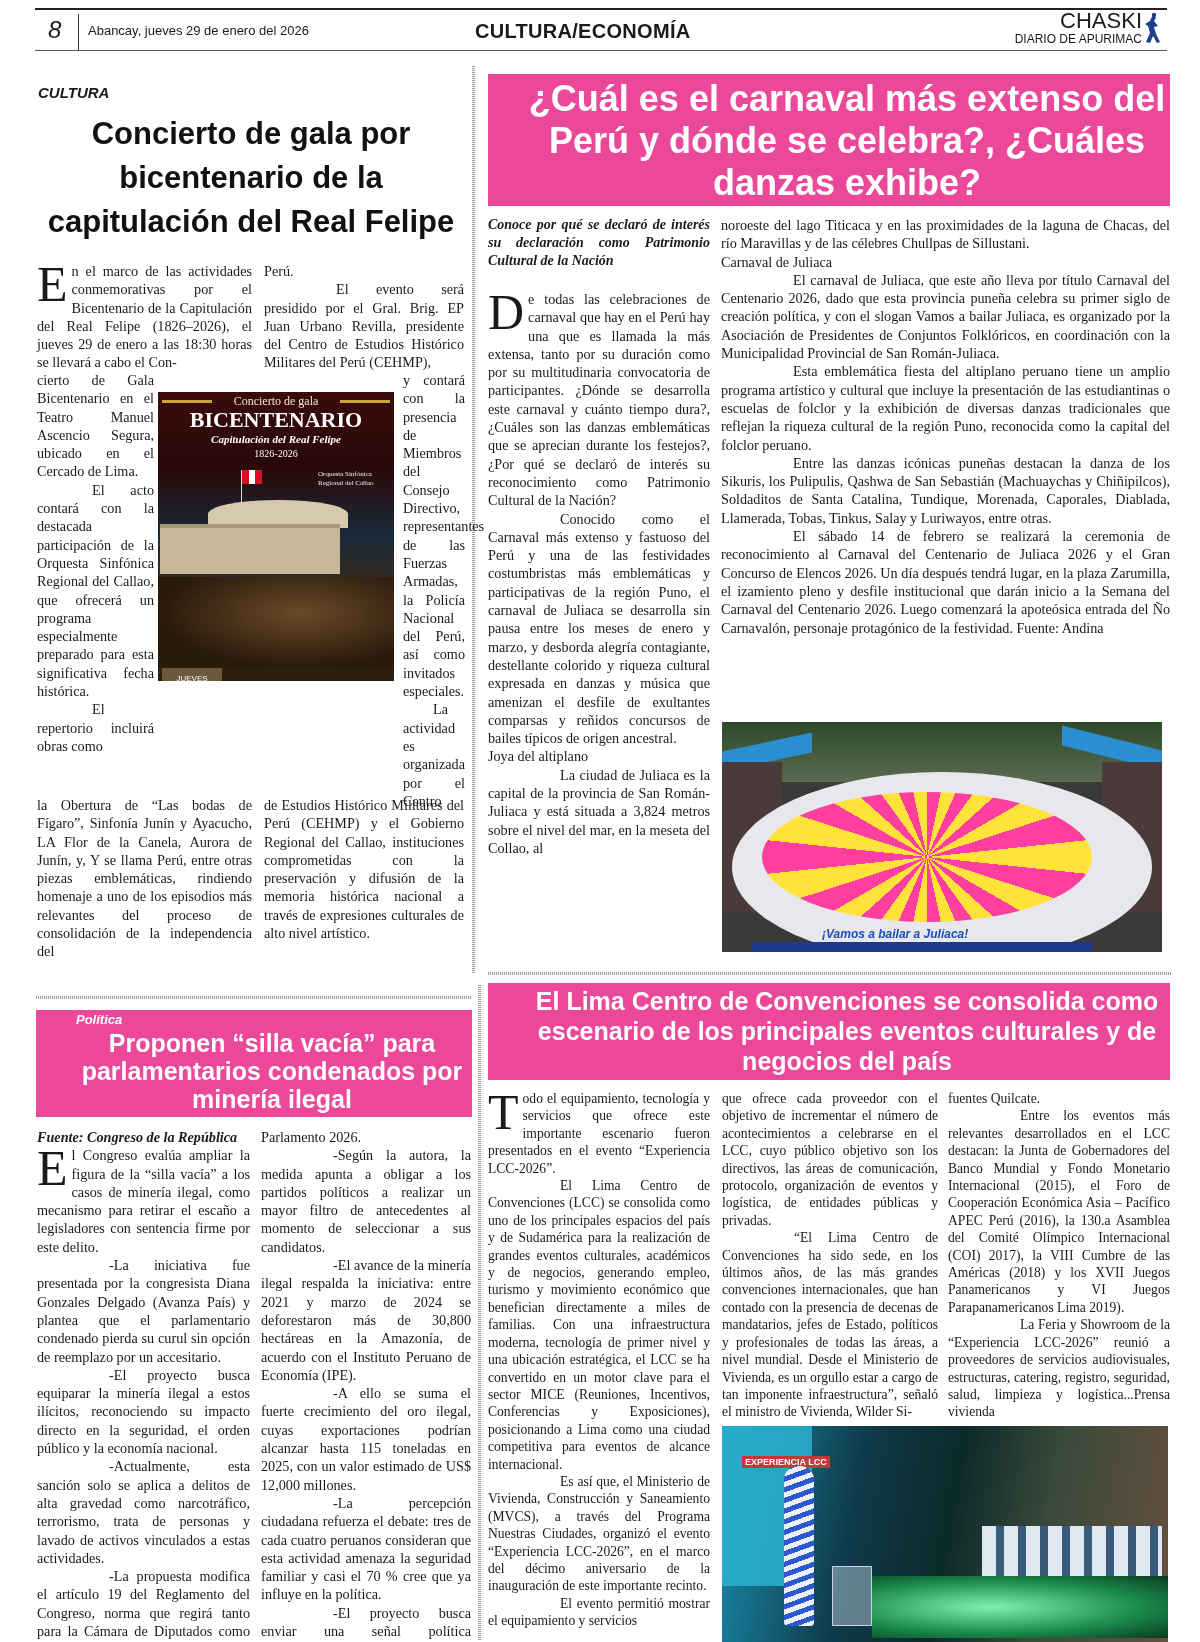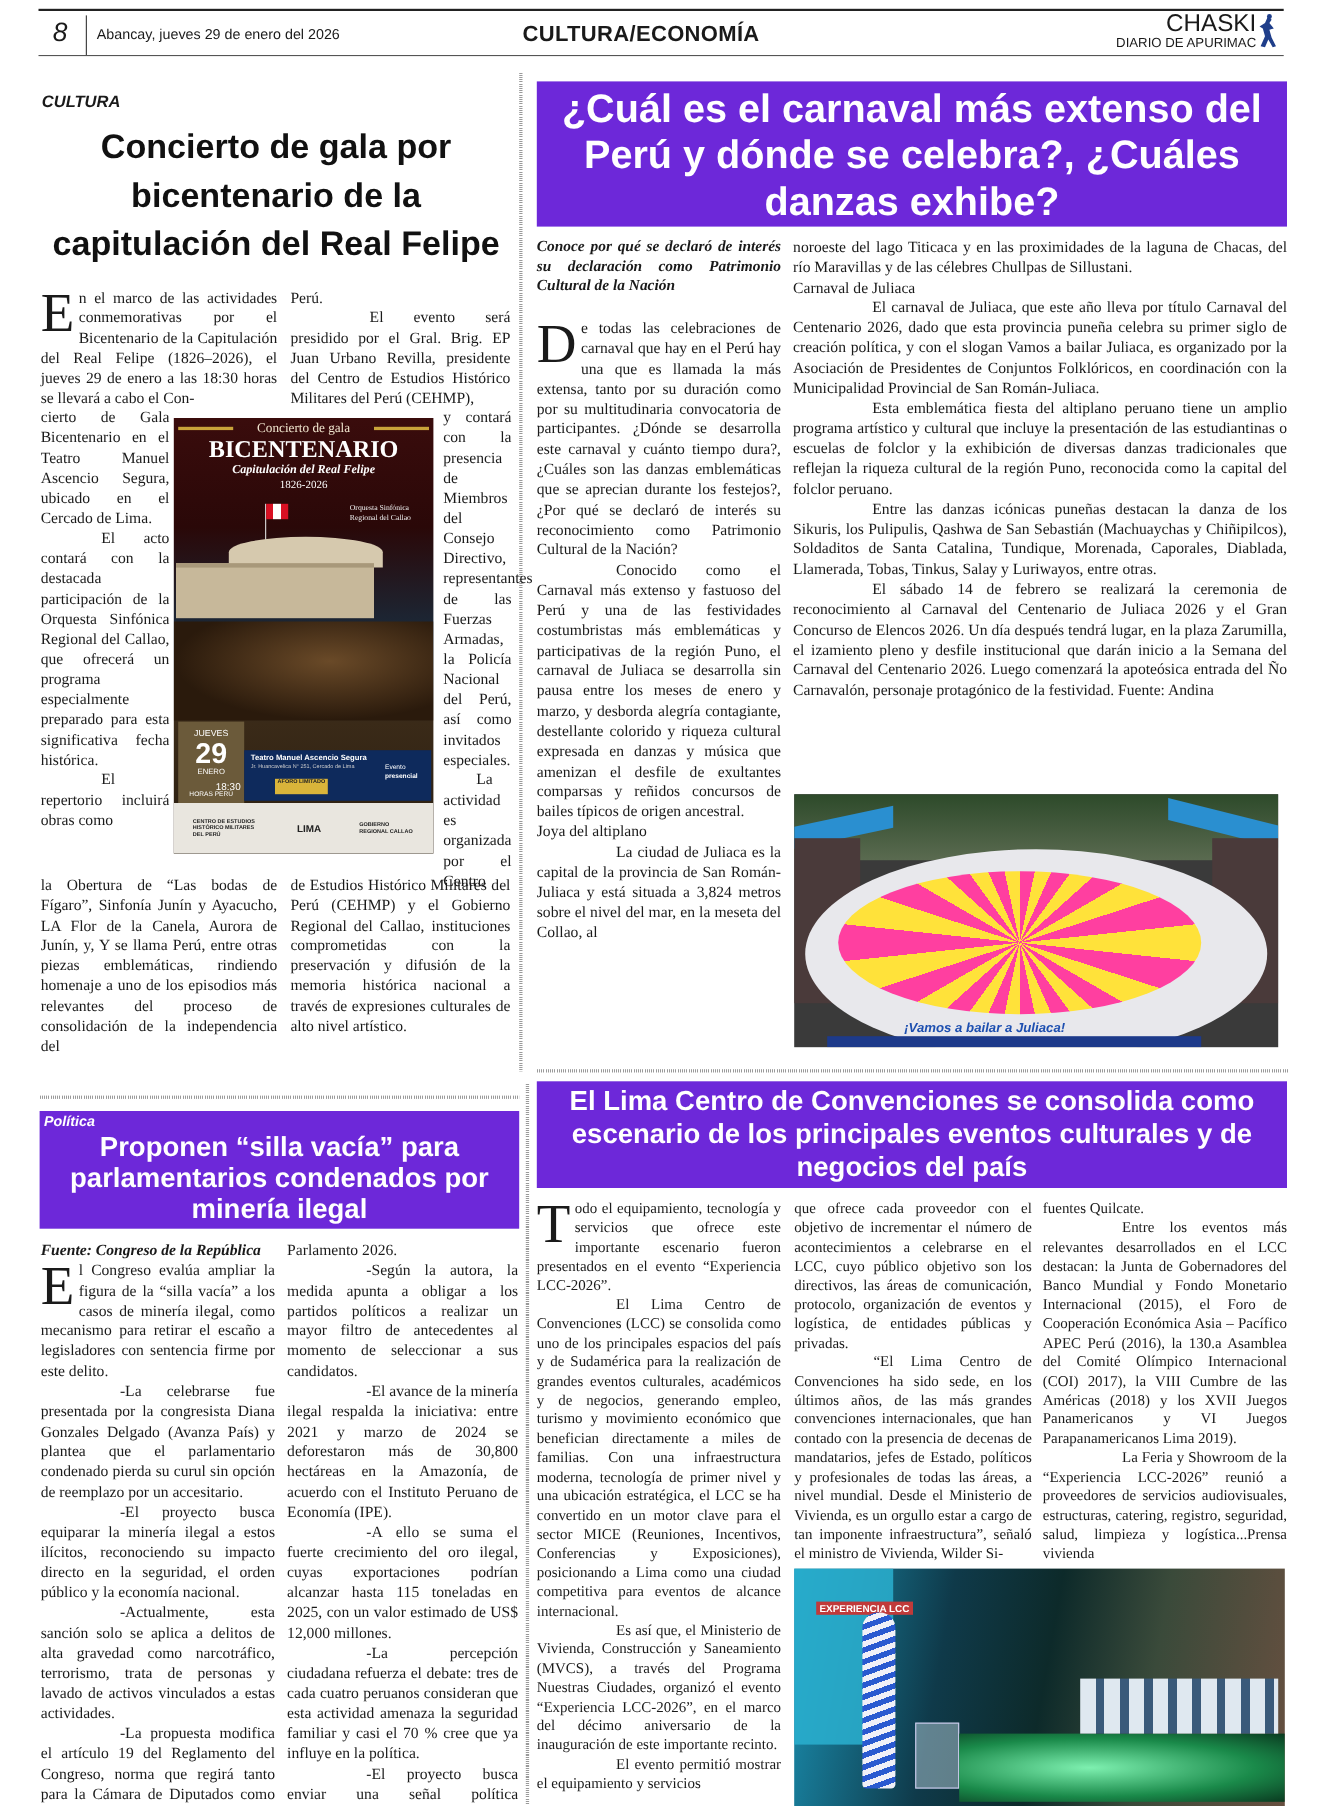--- a/index.html
+++ b/index.html
@@ -24,21 +24,21 @@
   
   .vdash { width: 3px; background: repeating-linear-gradient(to bottom, #9a9a9a 0 1px, transparent 1px 2px); }
   .hdash { height: 3px; background: repeating-linear-gradient(to right, #9a9a9a 0 1px, transparent 1px 2px); }
 
   
   .txt { font-family: "Liberation Serif", "DejaVu Serif", serif; font-size: 14.2px; line-height: 18.3px; text-align: justify; hyphens: auto; }
   .txt p { text-indent: 0; }
   .txt p.ind { text-indent: 72px; }
   .drop { float: left; font-size: 50px; line-height: 40px; margin: 2px 4px -4px 0; font-family: "Liberation Serif", serif; }
 
-  .blue-head { background: #6d28d9; color: #fff; font-family: "Liberation Sans", sans-serif; font-weight: bold; text-align: center; }
+  .blue-head { background: #ec4899; color: #fff; font-family: "Liberation Sans", sans-serif; font-weight: bold; text-align: center; padding-left: 36px; }
 
   .photo { overflow: hidden; }
 </style>
 </head>
 <body>
 
 <div class="abs top-rule"></div>
 <div class="abs page-num">8</div>
 <div class="abs vsep"></div>
 <div class="abs dateline">Abancay, jueves 29 de enero del 2026</div>
@@ -79,21 +79,21 @@
     <p class="ind">El evento será presidido por el Gral. Brig. EP Juan Urbano Revilla, presidente del Centro de Estudios Histórico Militares del Perú (CEHMP),</p>
   </div>
   <div class="abs txt" style="left:403px; top:371px; width:62px;">
     <p>y contará con la presencia de Miembros del Consejo Directivo, representantes de las Fuerzas Armadas, la Policía Nacional del Perú, así como invitados especiales.</p>
     <p style="text-indent:30px;">La actividad es organizada por el Centro</p>
   </div>
   <div class="abs txt" style="left:264px; top:796px; width:200px;">
     <p>de Estudios Histórico Militares del Perú (CEHMP) y el Gobierno Regional del Callao, instituciones comprometidas con la preservación y difusión de la memoria histórica nacional a través de expresiones culturales de alto nivel artístico.</p>
   </div>
 
-  <div class="abs photo" style="left:158px; top:380px; width:236px; height:396px; background:linear-gradient(#3a0c0c 0%, #2a0808 25%, #1a2a3a 50%, #3a2a18 70%, #2a1e10 100%);">
+  <div class="abs photo" style="left:158px; top:392px; width:236px; height:289px; background:linear-gradient(#3a0c0c 0%, #2a0808 25%, #1a2a3a 50%, #3a2a18 70%, #2a1e10 100%);">
     <div style="position:absolute; left:0; right:0; top:2px; text-align:center; color:#f1e6cf; font-family:'Liberation Serif',serif; font-size:12px;">Concierto de gala</div>
     <div style="position:absolute; left:4px; width:50px; top:8px; height:3px; background:#c9a43a;"></div>
     <div style="position:absolute; right:4px; width:50px; top:8px; height:3px; background:#c9a43a;"></div>
     <div style="position:absolute; left:0; right:0; top:15px; text-align:center; color:#fff; font-family:'Liberation Serif',serif; font-size:22px; font-weight:bold;">BICENTENARIO</div>
     <div style="position:absolute; left:0; right:0; top:41px; text-align:center; color:#fff; font-family:'Liberation Serif',serif; font-size:11px; font-style:italic; font-weight:bold;">Capitulación del Real Felipe</div>
     <div style="position:absolute; left:0; right:0; top:56px; text-align:center; color:#fff; font-family:'Liberation Serif',serif; font-size:10px; font-weight:normal;">1826-2026</div>
 
     <div style="position:absolute; left:83px; top:78px; width:1px; height:36px; background:#ddd;"></div>
     <div style="position:absolute; left:84px; top:78px; width:20px; height:14px; background:linear-gradient(to right,#d91023 33%,#fff 33% 66%,#d91023 66%);"></div>
     <div style="position:absolute; left:160px; top:78px; width:72px; font-size:7px; color:#eee; font-family:'Liberation Serif',serif; line-height:9px;">Orquesta Sinfónica Regional del Callao</div>
@@ -160,21 +160,21 @@
 
 <section>
   <div class="abs blue-head" style="left:36px; top:1010px; width:436px; height:107px; text-align:left;">
     <div style="font-size:13px; font-style:italic; margin:2px 0 0 4px;">Política</div>
     <h1 style="font-size:25px; line-height:28px; text-align:center; margin-top:2px;">Proponen “silla vacía” para parlamentarios condenados por minería ilegal</h1>
   </div>
 
   <div class="abs txt" style="left:37px; top:1128px; width:213px;">
     <p style="font-weight:bold; font-style:italic;">Fuente: Congreso de la República</p>
     <p><span class="drop">E</span><span>l Congreso evalúa ampliar la figura de la “silla vacía” a los casos de minería ilegal, como mecanismo para retirar el escaño a legisladores con sentencia firme por este delito.</span></p>
-    <p class="ind">-La celebrarse fue presentada por la congresista Diana Gonzales Delgado (Avanza País) y plantea que el parlamentario condenado pierda su curul sin opción de reemplazo por un accesitario.</p>
+    <p class="ind">-La iniciativa fue presentada por la congresista Diana Gonzales Delgado (Avanza País) y plantea que el parlamentario condenado pierda su curul sin opción de reemplazo por un accesitario.</p>
     <p class="ind">-El proyecto busca equiparar la minería ilegal a estos ilícitos, reconociendo su impacto directo en la seguridad, el orden público y la economía nacional.</p>
     <p class="ind">-Actualmente, esta sanción solo se aplica a delitos de alta gravedad como narcotráfico, terrorismo, trata de personas y lavado de activos vinculados a estas actividades.</p>
     <p class="ind">-La propuesta modifica el artículo 19 del Reglamento del Congreso, norma que regirá tanto para la Cámara de Diputados como para la de Senadores desde el</p>
   </div>
 
   <div class="abs txt" style="left:261px; top:1128px; width:210px;">
     <p>Parlamento 2026.</p>
     <p class="ind">-Según la autora, la medida apunta a obligar a los partidos políticos a realizar un mayor filtro de antecedentes al momento de seleccionar a sus candidatos.</p>
     <p class="ind">-El avance de la minería ilegal respalda la iniciativa: entre 2021 y marzo de 2024 se deforestaron más de 30,800 hectáreas en la Amazonía, de acuerdo con el Instituto Peruano de Economía (IPE).</p>
     <p class="ind">-A ello se suma el fuerte crecimiento del oro ilegal, cuyas exportaciones podrían alcanzar hasta 115 toneladas en 2025, con un valor estimado de US$ 12,000 millones.</p>

